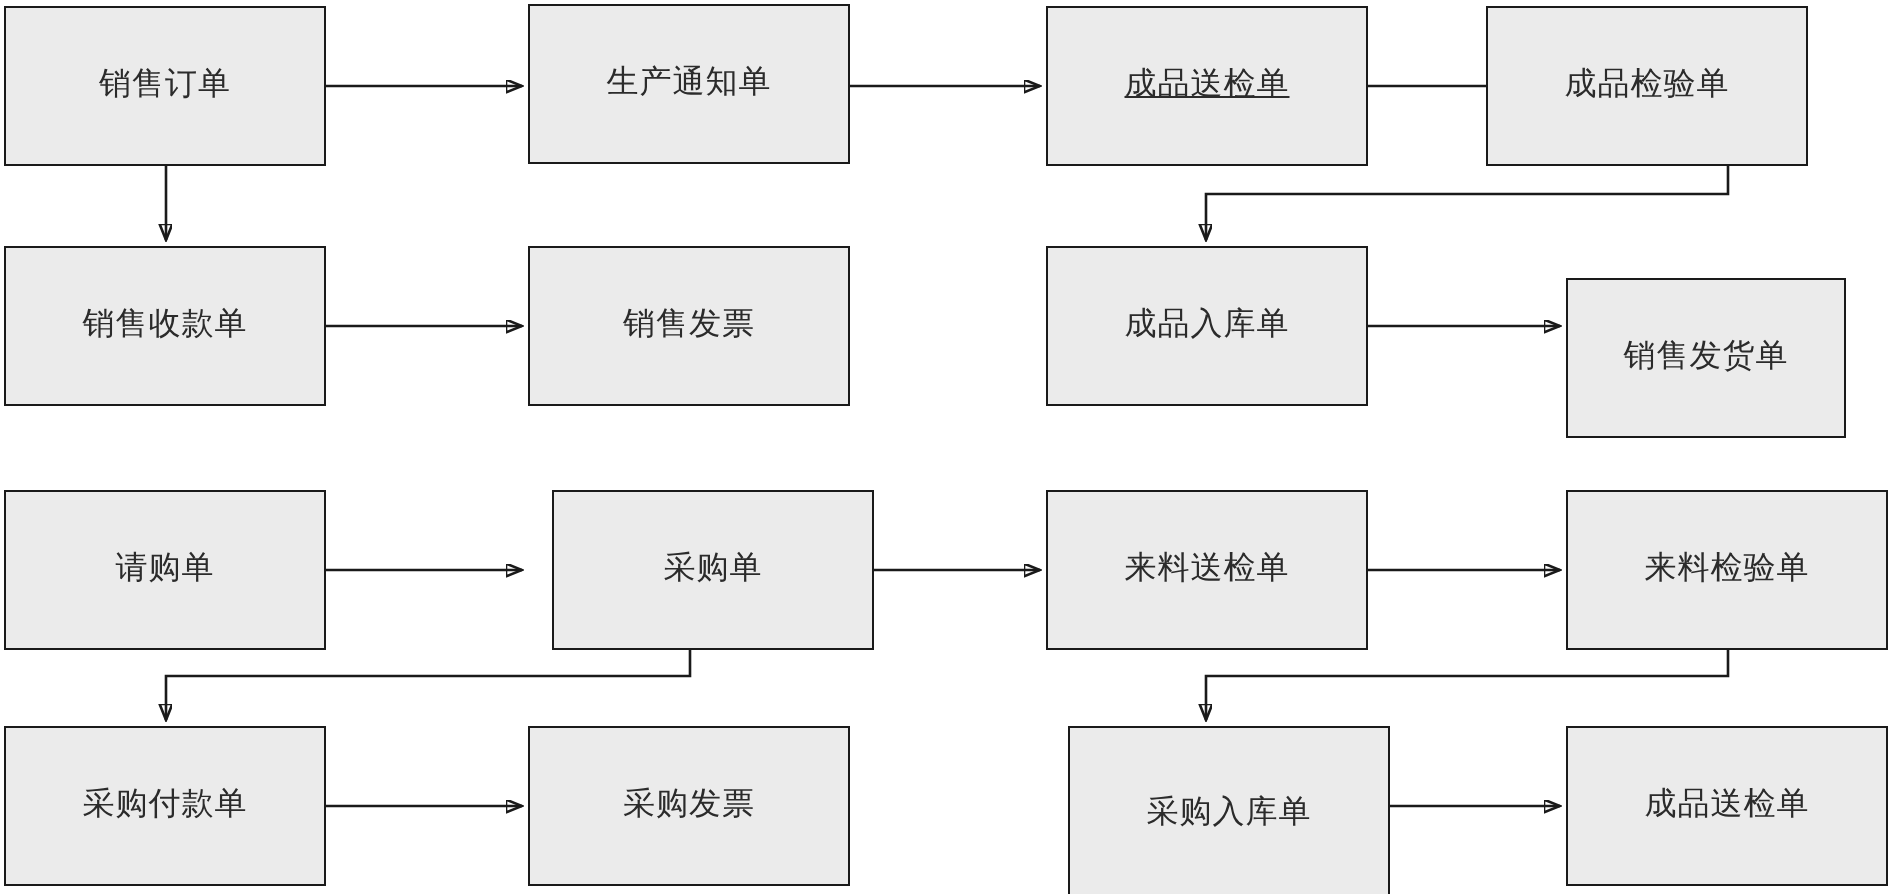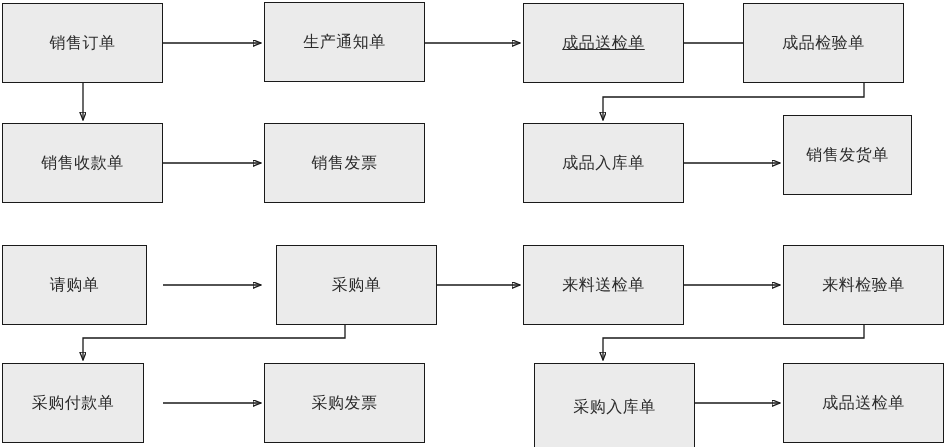--- a/index.html
+++ b/index.html
@@ -95,36 +95,36 @@
       </div>
       <div class="node" style="left: 2px; top: 123px; width: 161px; height: 80px;">
         <span class="node-label">销售收款单</span>
       </div>
       <div class="node" style="left: 264px; top: 123px; width: 161px; height: 80px;">
         <span class="node-label">销售发票</span>
       </div>
       <div class="node" style="left: 523px; top: 123px; width: 161px; height: 80px;">
         <span class="node-label">成品入库单</span>
       </div>
-      <div class="node" style="left: 783px; top: 115px; width: 129px; height: 80px;">
+      <div class="node" style="left: 783px; top: 139px; width: 140px; height: 80px;">
         <span class="node-label">销售发货单</span>
       </div>
-      <div class="node" style="left: 2px; top: 245px; width: 145px; height: 80px;">
+      <div class="node" style="left: 2px; top: 245px; width: 161px; height: 80px;">
         <span class="node-label">请购单</span>
       </div>
       <div class="node" style="left: 276px; top: 245px; width: 161px; height: 80px;">
         <span class="node-label">采购单</span>
       </div>
       <div class="node" style="left: 523px; top: 245px; width: 161px; height: 80px; text-align: center;">
         <span class="node-label">来料送检单</span>
       </div>
       <div class="node" style="left: 783px; top: 245px; width: 161px; height: 80px; text-align: center;">
         <span class="node-label">来料检验单</span>
       </div>
-      <div class="node" style="left: 2px; top: 363px; width: 142px; height: 80px;">
+      <div class="node" style="left: 2px; top: 363px; width: 161px; height: 80px;">
         <span class="node-label">采购付款单</span>
       </div>
       <div class="node" style="left: 264px; top: 363px; width: 161px; height: 80px;">
         <span class="node-label">采购发票</span>
       </div>
       <div class="node" style="left: 534px; top: 363px; width: 161px; height: 88px; align-items: center;">
         <span class="node-label">采购入库单</span>
       </div>
       <div class="node" style="left: 783px; top: 363px; width: 161px; height: 80px;">
         <span class="node-label">成品送检单</span>

